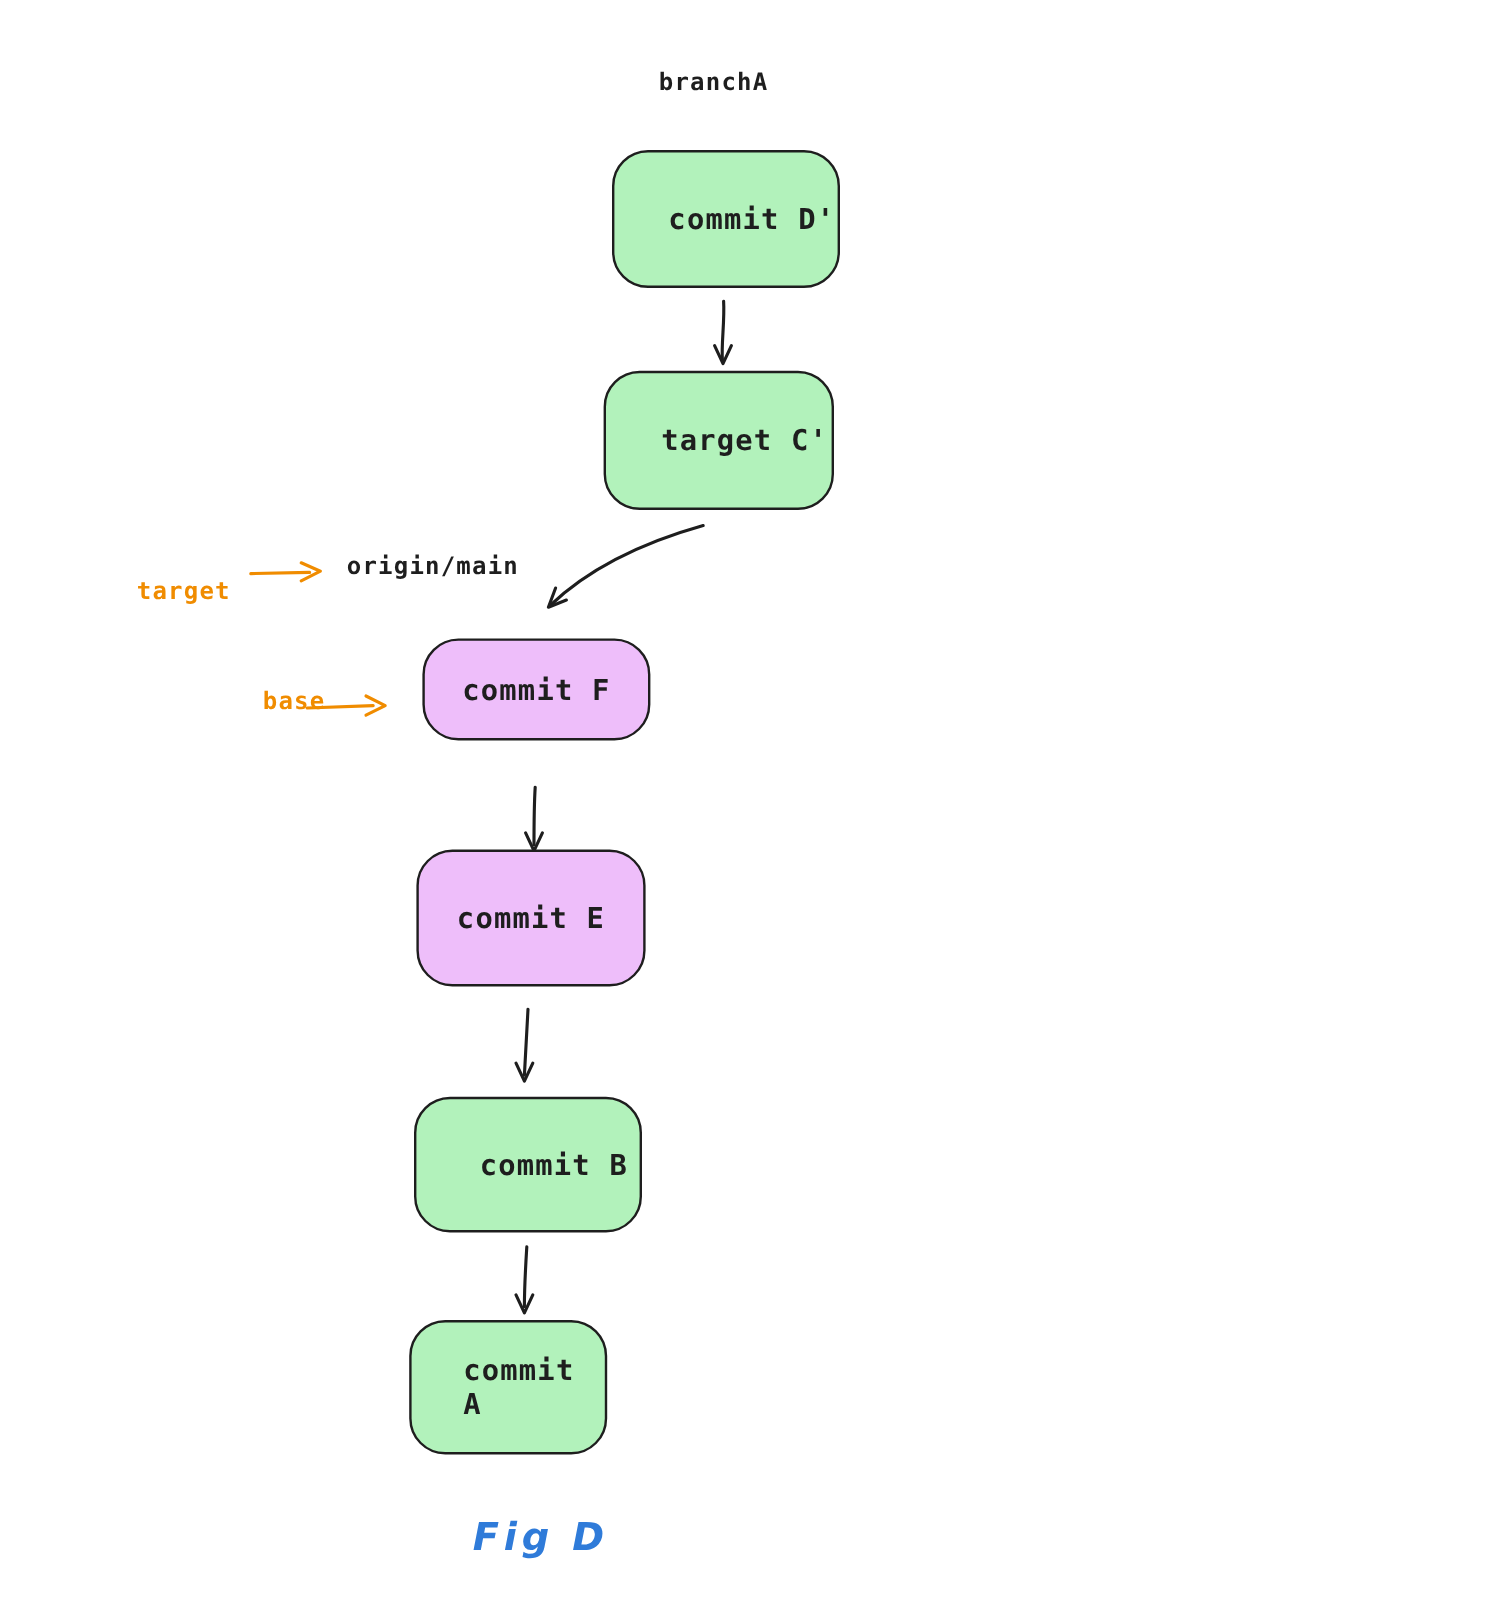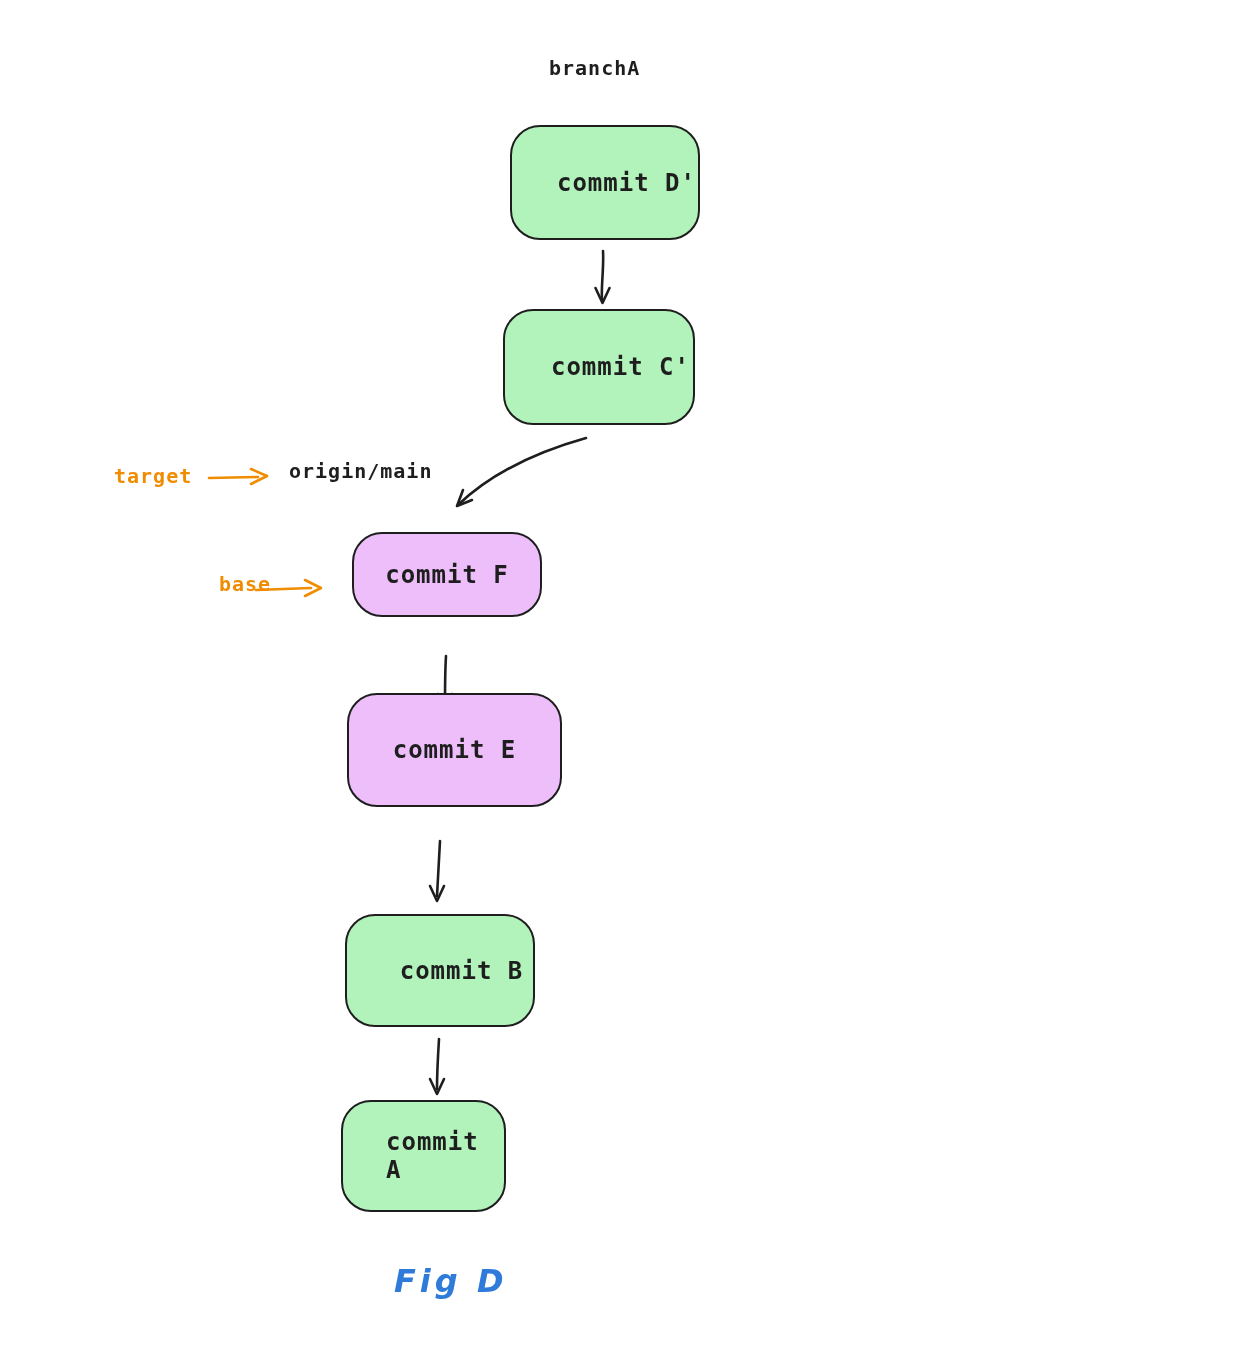--- a/index.html
+++ b/index.html
@@ -101,34 +101,34 @@
     <path class="edge-orange" d="M 305 580 L 321 588 L 305 596"></path>
   </svg>
 
   <div class="text-label" style="left:549px; top:56px;">branchA</div>
 
   <div class="node green" style="left:510px; top:125px; width:190px; height:115px;">
     <span>commit D'</span>
   </div>
 
   <div class="node green" style="left:503px; top:309px; width:192px; height:116px;">
-    <span>commit C'</span>
+    <span>target C'</span>
   </div>
 
-  <div class="text-label orange" style="left:114px; top:464px;">target</div>
+  <div class="text-label orange" style="left:114px; top:480px;">target</div>
 
   <div class="text-label" style="left:289px; top:459px;">origin/main</div>
 
   <div class="text-label orange" style="left:177px; top:572px;margin-left:42px;">base</div>
 
   <div class="node purple" style="left:352px; top:532px; width:190px; height:85px;">
     <span>commit F</span>
   </div>
 
-  <div class="node purple" style="left:347px; top:693px; width:215px; height:114px;">
+  <div class="node purple" style="left:347px; top:708px; width:191px; height:114px;">
     <span>commit E</span>
   </div>
 
   <div class="node green" style="left:345px; top:914px; width:190px; height:113px;">
     <span>commit B</span>
   </div>
 
   <div class="node green" style="left:341px; top:1100px; width:165px; height:112px;">
     <span>commit A</span>
   </div>

